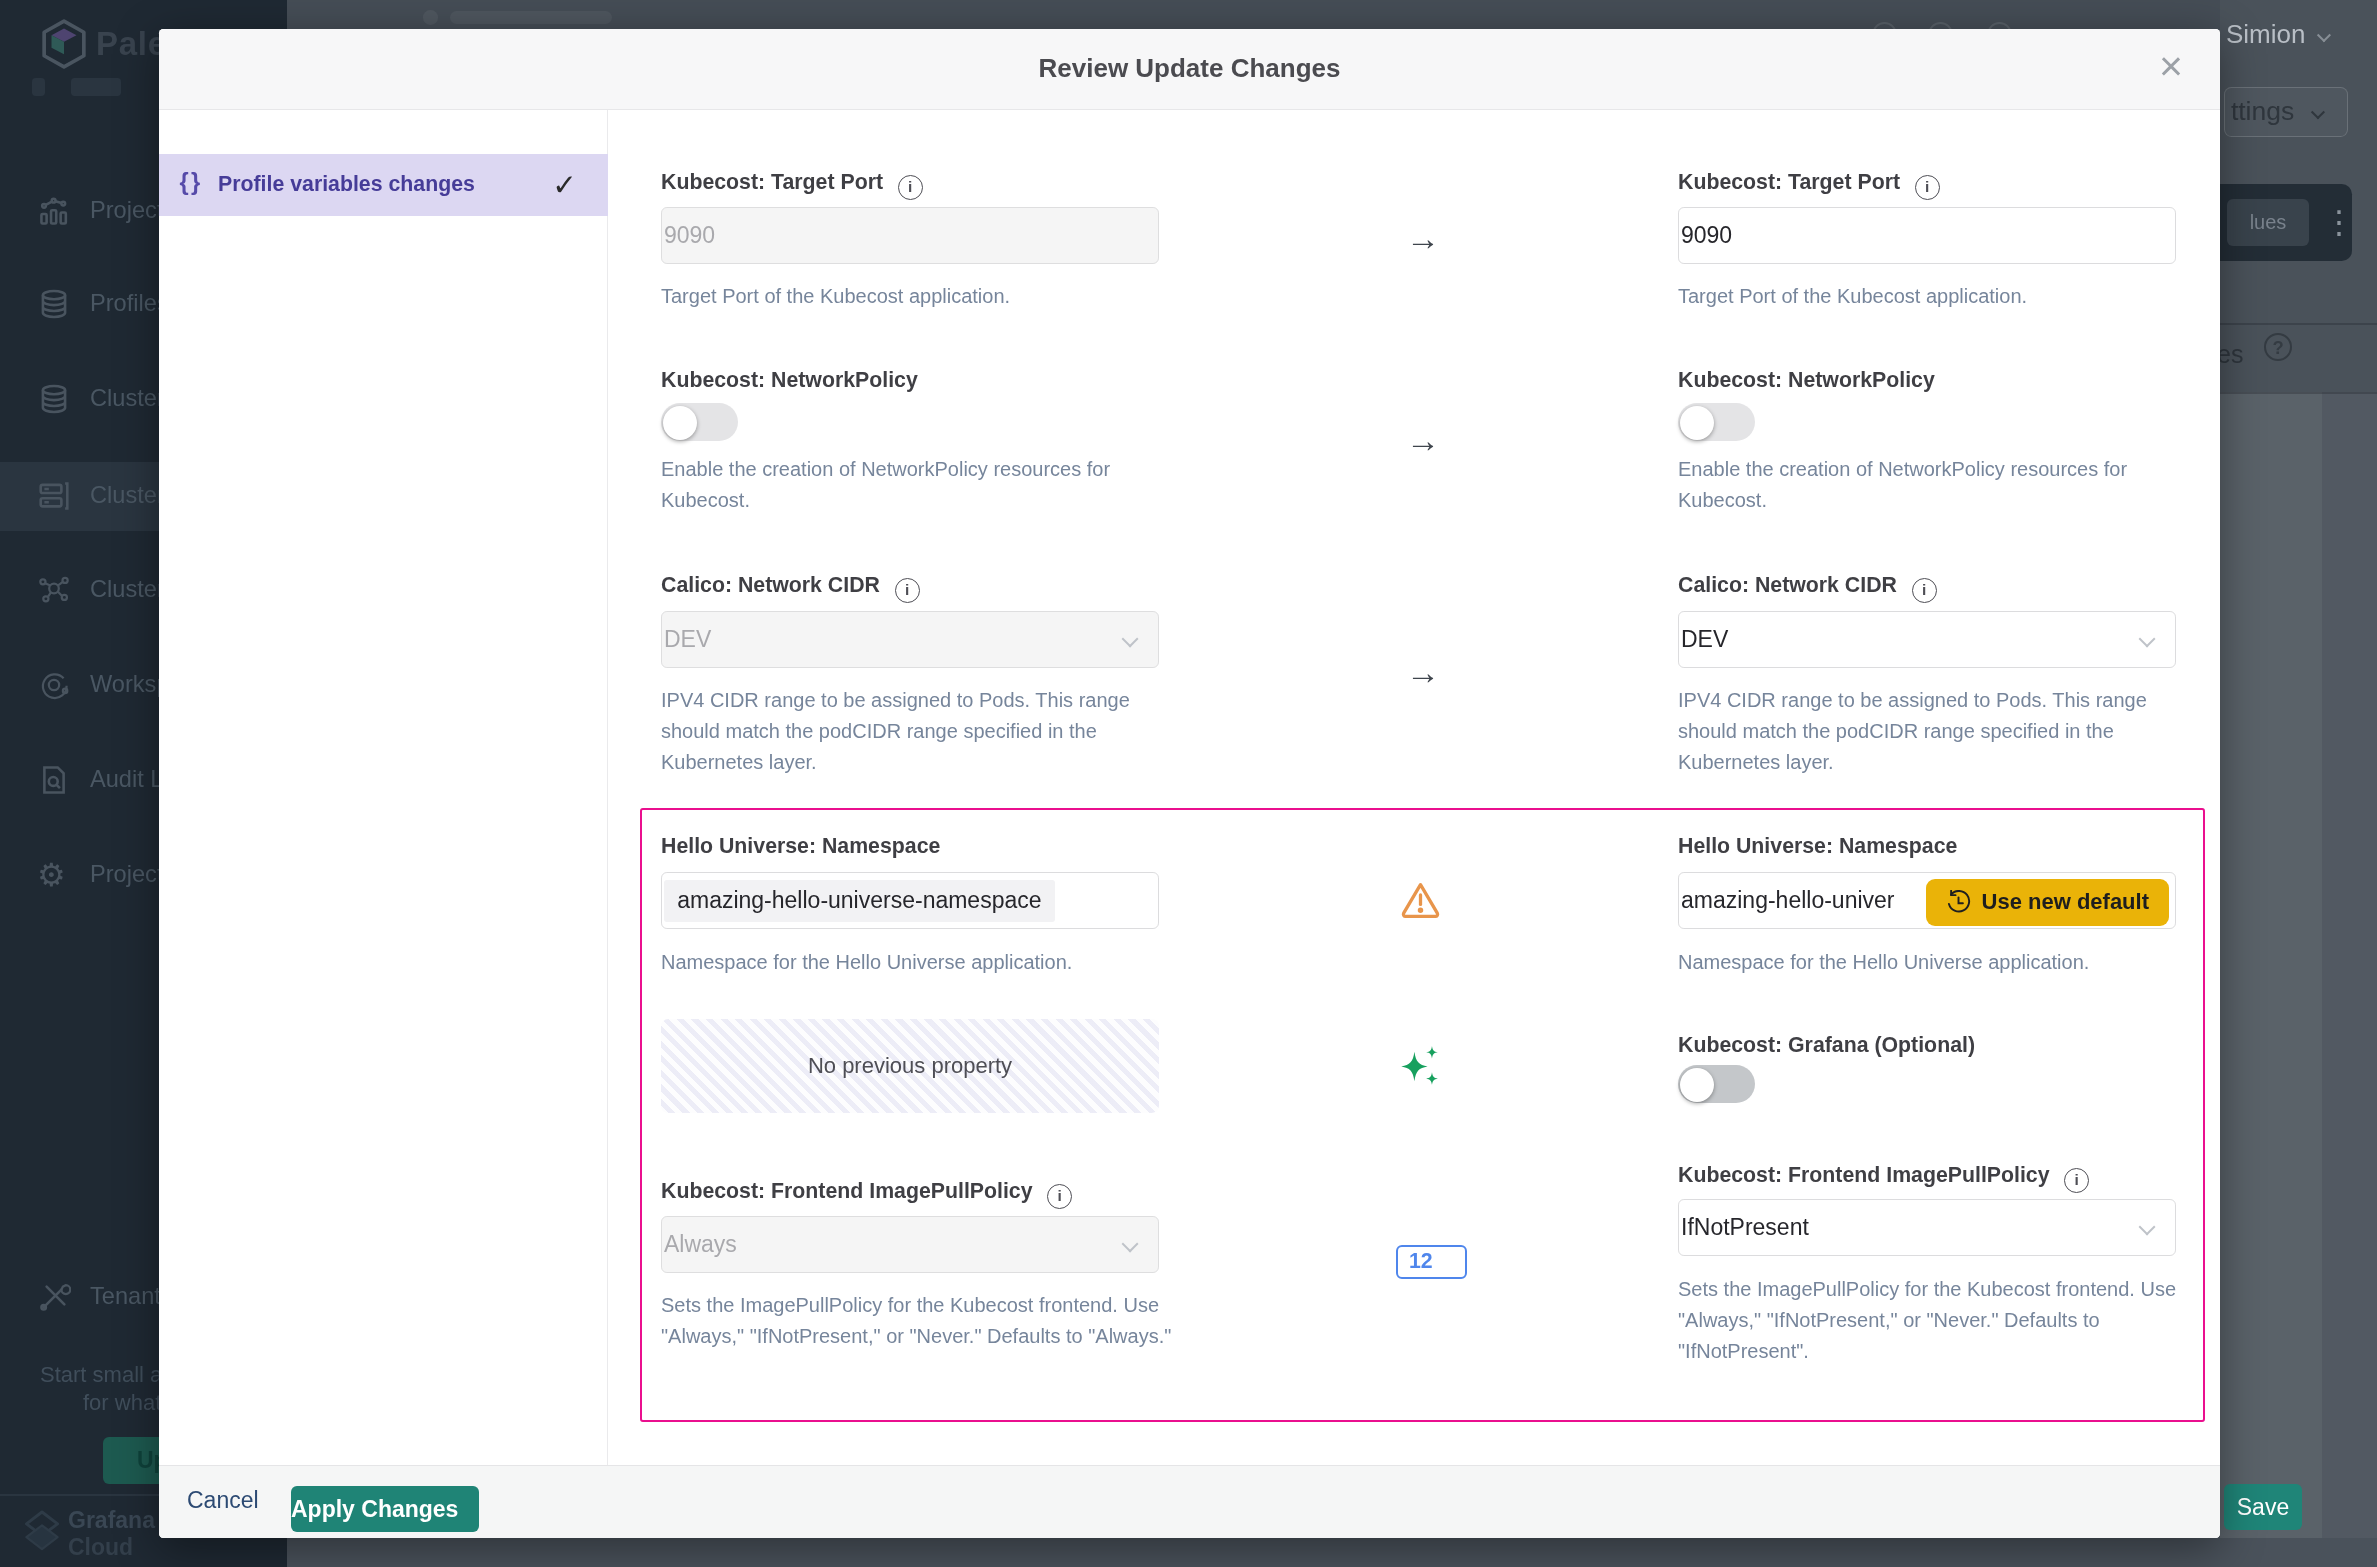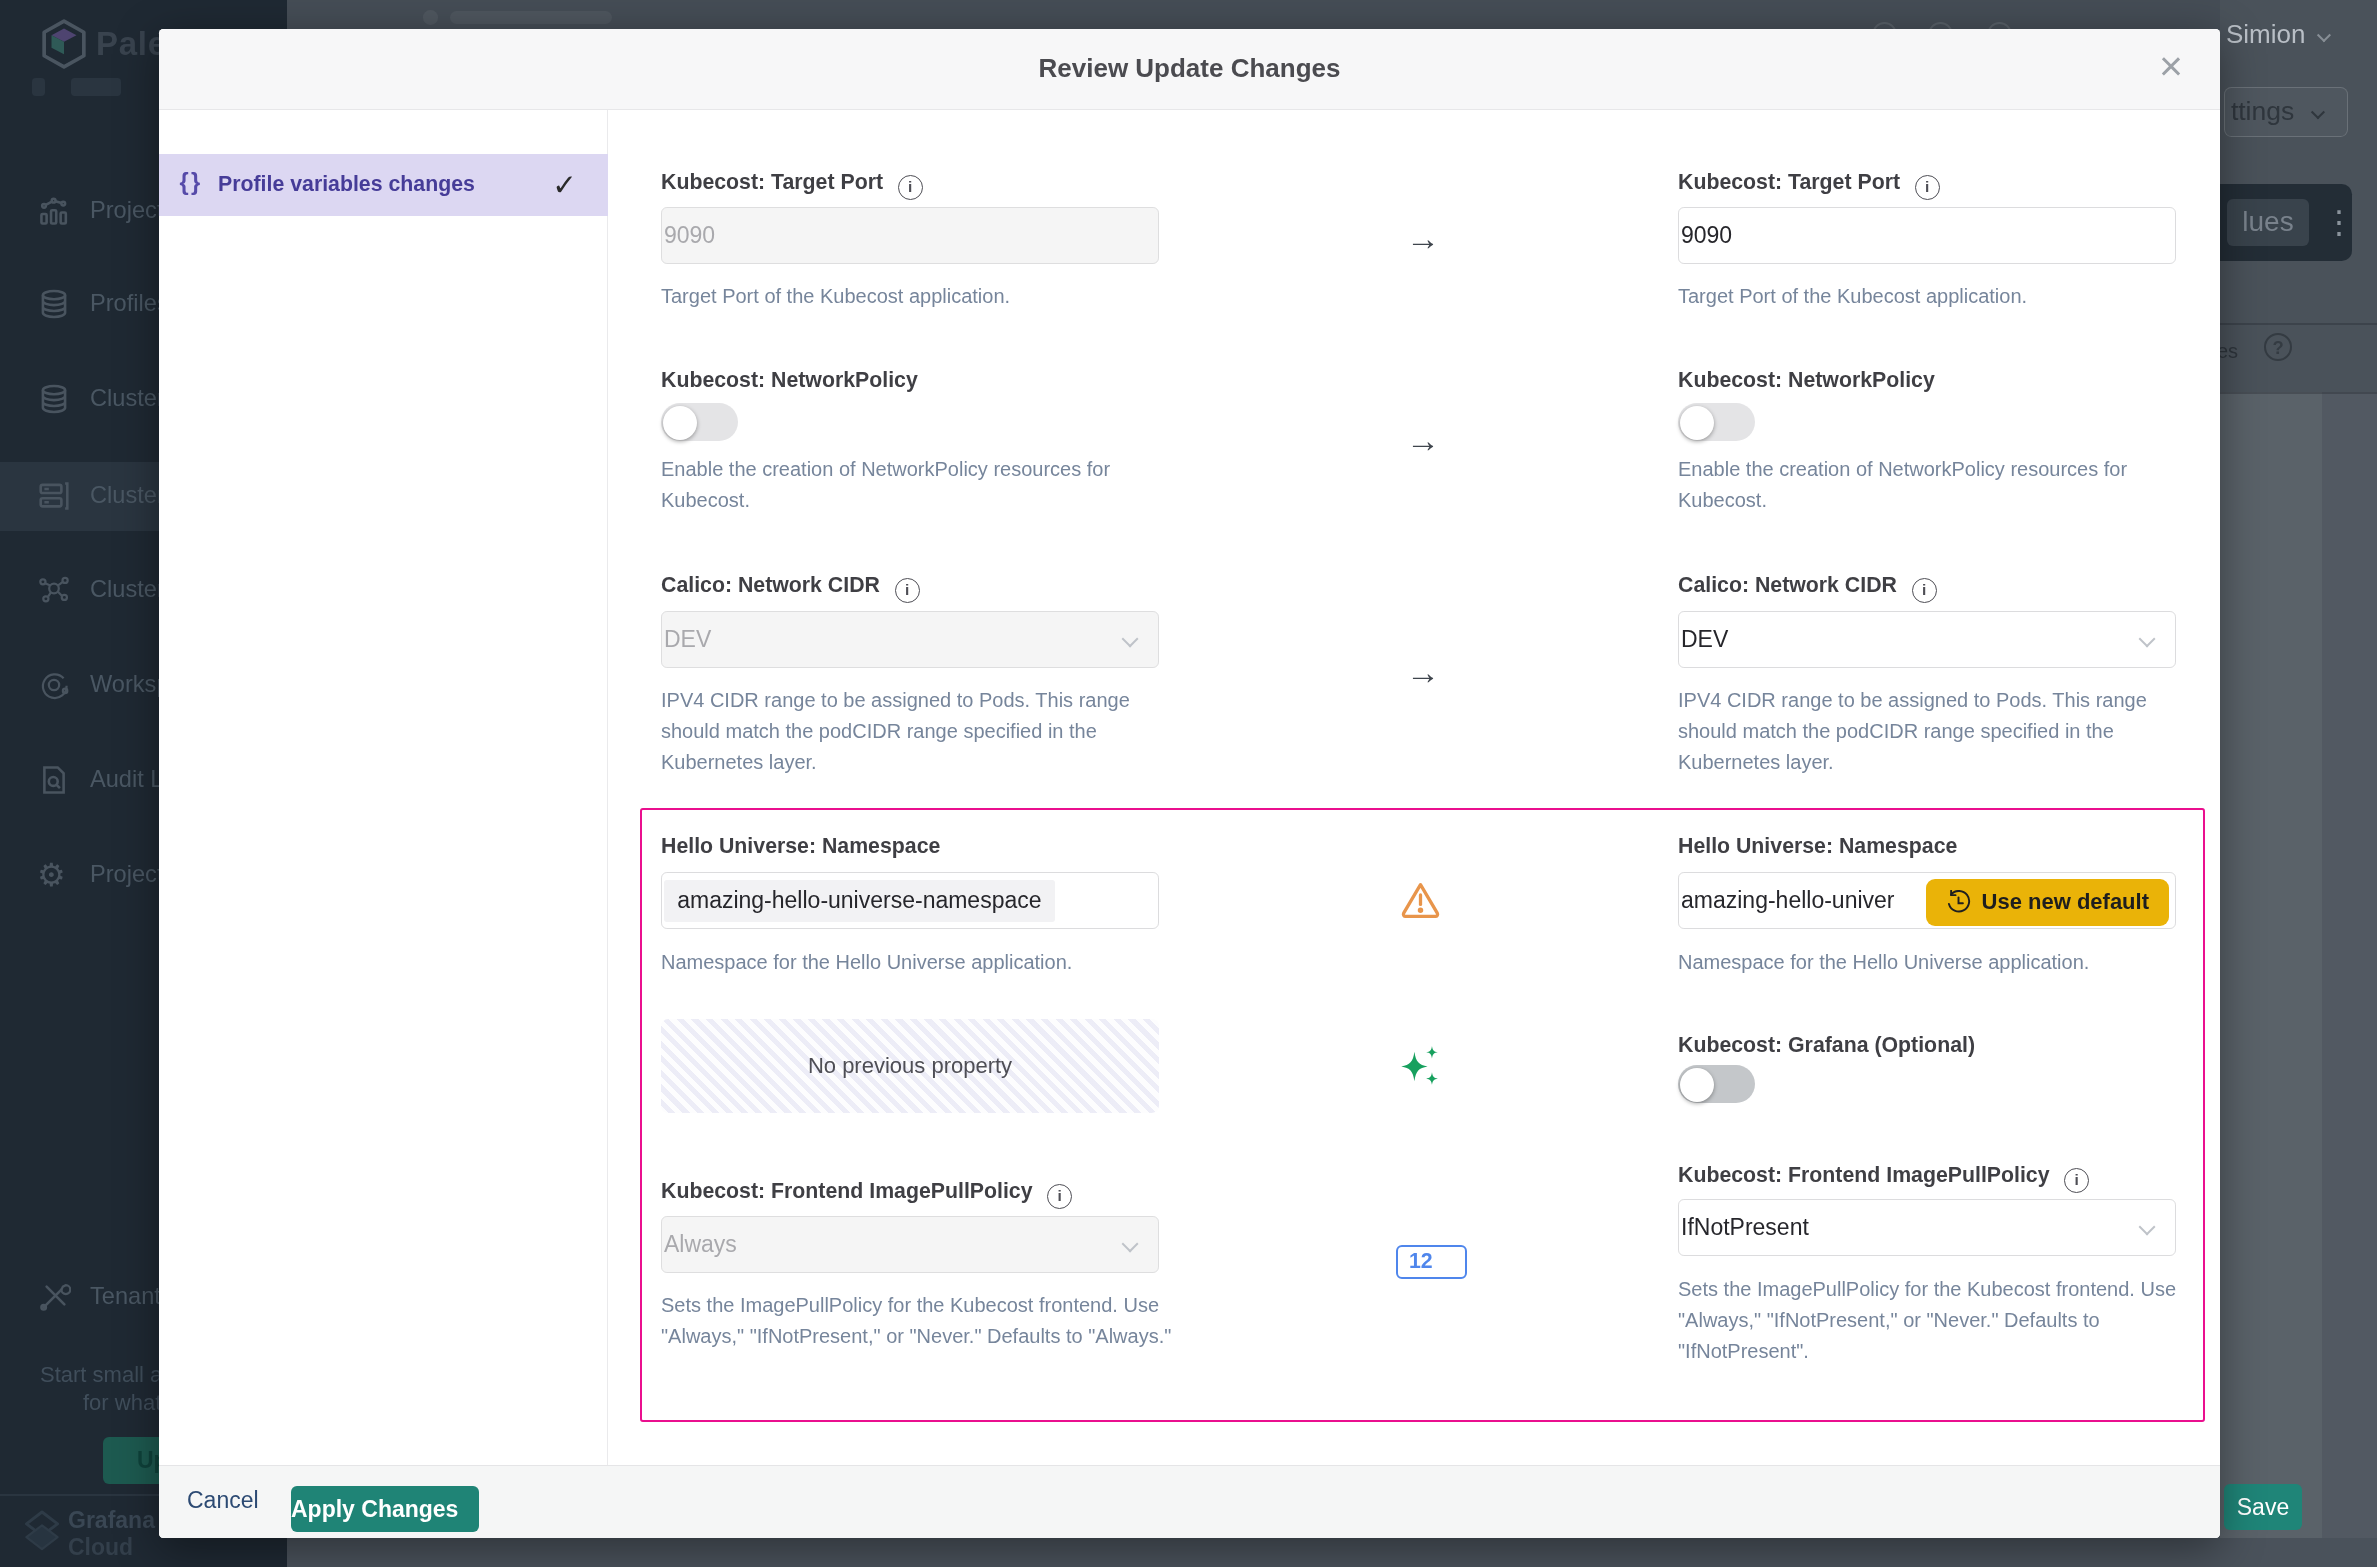--- a/index.html
+++ b/index.html
@@ -16,23 +16,23 @@
   .bg-line { position:absolute; height:1.5px; background:rgba(25,30,36,0.28); z-index:2; }
   #skel-top-dot { left:423px; top:10.3px; width:14.7px; height:14.7px; border-radius:50%; background:rgba(255,255,255,0.06); z-index:2; }
   #skel-top-bar { left:450px; top:11px; width:162px; height:13.2px; border-radius:6.6px; background:rgba(255,255,255,0.05); z-index:2; }
   .top-icon-dot { position:absolute; top:22px; width:25px; height:25px; border-radius:50%; border:2.2px solid rgba(255,255,255,0.10); z-index:2; }
 
   #backdrop-user { left:2226px; top:19px; font-size:26px; color:#B9BFC6; z-index:2; }
   .chev { display:inline-block; width:10.3px; height:10.3px; border-left:2.2px solid #878E95; border-bottom:2.2px solid #878E95; transform:rotate(-45deg); margin-left:13.2px; margin-bottom:2.9px; }
   #backdrop-settings { left:2224px; top:87px; width:124px; height:50px; border:1.5px solid rgba(200,205,210,0.22); border-radius:7.4px; background:rgba(255,255,255,0.03); color:#2F363D; font-size:26.5px; line-height:47px; padding-left:5.9px; z-index:2; }
   #backdrop-settings .chev { border-color:#2F363D; }
   #backdrop-values-pill { left:2208px; top:184px; width:144px; height:77px; background:#232D36; border-radius:10.3px; z-index:2; }
-  #backdrop-values-chip { left:2227px; top:199px; width:82px; height:47px; background:#39434C; border-radius:5.9px; color:#79828C; font-size:28px; text-align:center; line-height:46px; z-index:3; }
+  #backdrop-values-chip { left:2227px; top:199px; width:82px; height:47px; background:#39434C; border-radius:5.9px; color:#79828C; font-size:20px; text-align:center; line-height:46px; z-index:3; }
   #backdrop-dots { left:2323px; top:197px; color:#8A939C; font-size:32px; line-height:50px; z-index:3; }
-  #backdrop-var-row { left:2217px; top:340px; color:#2E353C; font-size:20px; z-index:2; }
+  #backdrop-var-row { left:2217px; top:340px; color:#2E353C; font-size:25px; z-index:2; }
   #backdrop-help { left:2264px; top:333px; width:28px; height:28px; border:2.2px solid #343B42; border-radius:50%; color:#343B42; font-size:18.4px; font-weight:bold; text-align:center; line-height:25px; z-index:2; }
   #backdrop-save { left:2224px; top:1484px; width:78px; height:46px; background:#1F8578; border-radius:5.9px; color:#FFFFFF; font-size:23px; text-align:center; line-height:46px; z-index:2; }
 
   
   #sidebar { position:absolute; left:0; top:0; width:287px; height:1568px; background:#1F2933; z-index:1; }
   #sb-selected-band { position:absolute; left:0; top:462px; width:287px; height:69px; background:#2A3540; }
   .sb-item { position:absolute; left:0; width:287px; height:44px; }
   .sb-item .sb-icon { position:absolute; left:37px; top:4.4px; width:34px; height:34px; }
   .sb-item .sb-label { position:absolute; left:90px; top:7.4px; font-size:23.6px; color:#4A5763; white-space:nowrap; }
   #sb-logo { position:absolute; left:41px; top:19px; }

